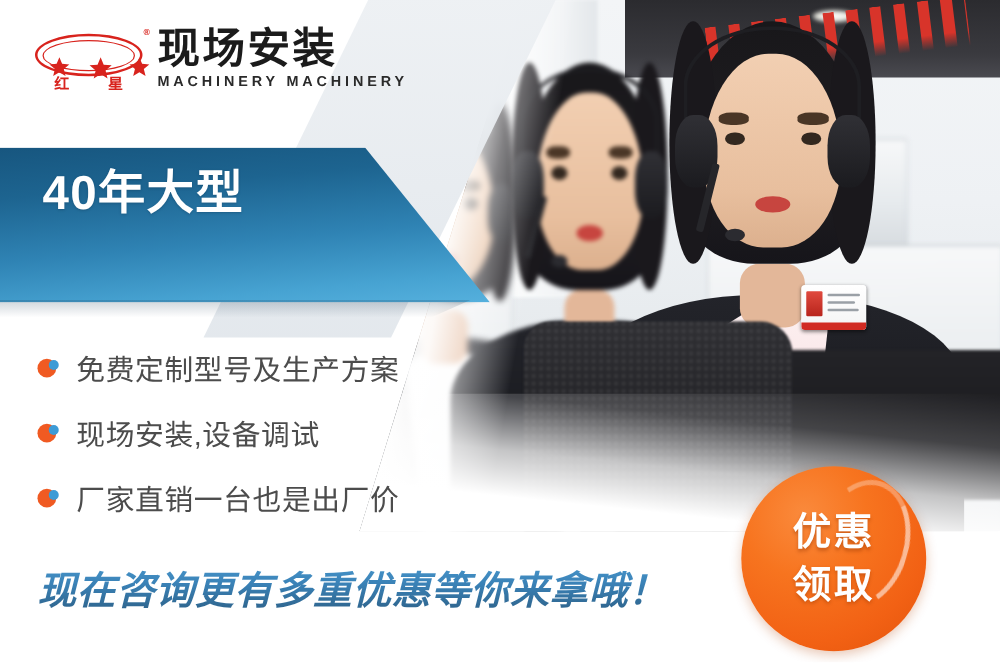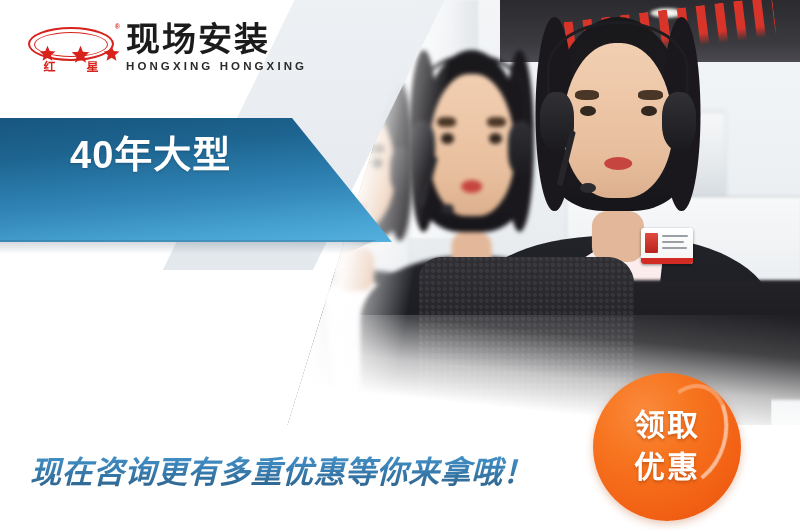--- a/index.html
+++ b/index.html
@@ -316,21 +316,20 @@
     left: 34px;
     top: 131px;
     width: 330px;
     color: #ffffff;
     font-weight: 700;
     font-size: 38px;
     line-height: 49px;
     letter-spacing: 1px;
     white-space: nowrap;
     text-shadow: 0 1px 2px rgba(12,44,68,0.30);
-    margin-left: 36px;
   }
 
   
   .logo {
     position: absolute;
     left: 26px;
     top: 20px;
     width: 250px;
     height: 58px;
   }
@@ -644,28 +643,51 @@
           </span>
       </div>
       <span class="logo-reg">®</span>
       <div class="logo-sub-cn">
         <span>红</span>
         <span>星</span>
       </div>
     </div>
     <div class="logo-word">
       <div class="logo-cn">现场安装</div>
-      <div class="logo-en">HONGXING HONGXING</div>
+      <div class="logo-en">MACHINERY MACHINERY</div>
     </div>
   </div>
 
+  <div class="bullets">
+    <div class="bullet-row">
+      <span class="bullet-dot">
+          <span class="o"></span>
+          <span class="b"></span>
+        </span>
+      <span class="bullet-text">免费定制型号及生产方案</span>
+    </div>
+    <div class="bullet-row">
+      <span class="bullet-dot">
+          <span class="o"></span>
+          <span class="b"></span>
+        </span>
+      <span class="bullet-text">现场安装,设备调试</span>
+    </div>
+    <div class="bullet-row">
+      <span class="bullet-dot">
+          <span class="o"></span>
+          <span class="b"></span>
+        </span>
+      <span class="bullet-text">厂家直销一台也是出厂价</span>
+    </div>
+  </div>
 
   <div class="slogan">现在咨询更有多重优惠等你来拿哦！</div>
 
   <div class="cta">
     <div class="cta-gloss"></div>
     <div class="cta-label">
+      <span>优惠</span>
       <span>领取</span>
-      <span>优惠</span>
     </div>
   </div>
 
 </div>
 
 </body></html>

